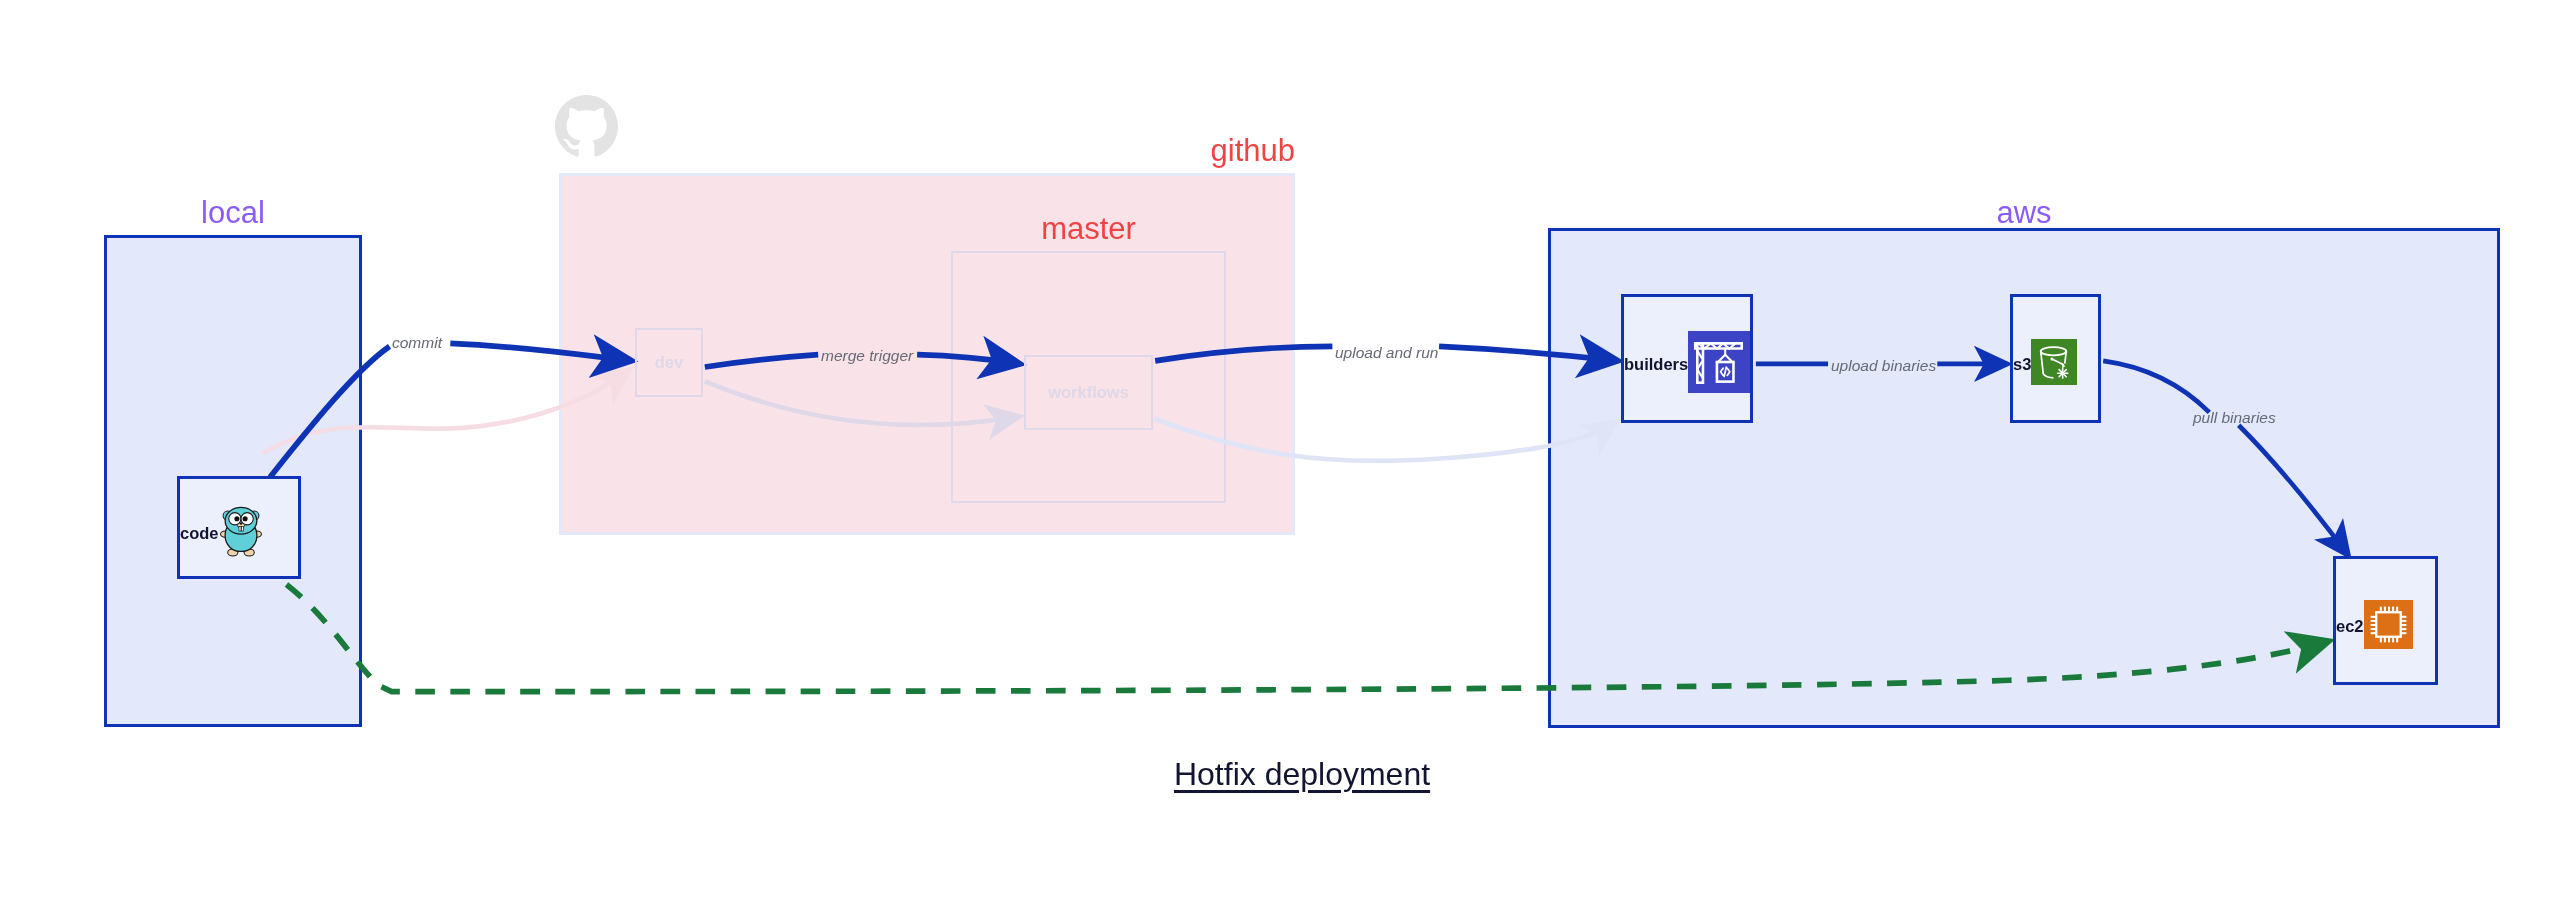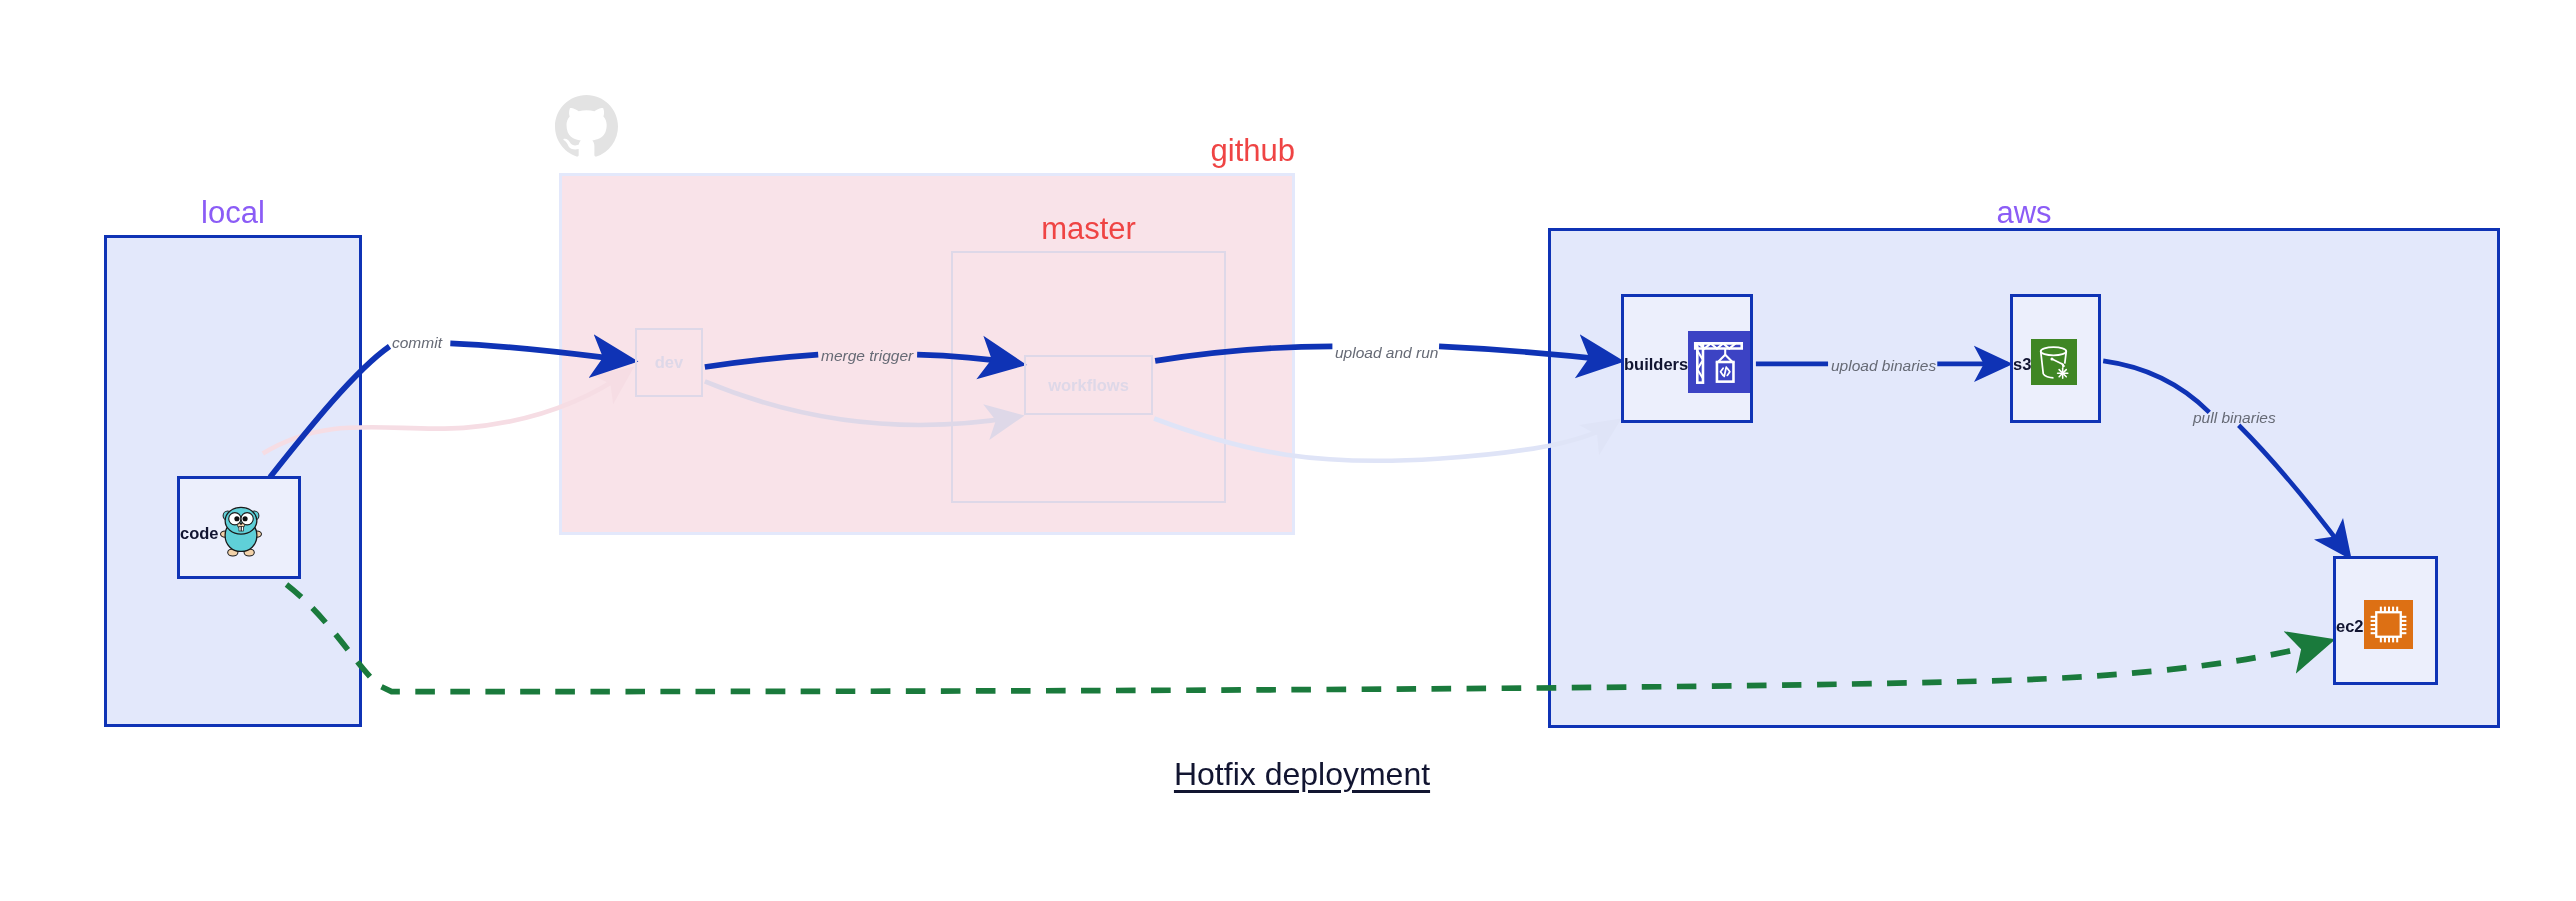--- a/index.html
+++ b/index.html
@@ -62,21 +62,21 @@
   .node.ghost{
     background:transparent;border:2.1px solid #ded8e8;
     justify-content:center;
   }
   .node.ghost .nlabel{
     color:#ded8e8;margin-top:0;font-size:16.5px;font-weight:bold;
   }
 
   #node-code{left:177px;top:476px;width:124px;height:103px;}
   #node-dev{left:635px;top:328px;width:68px;height:69px;justify-content:center;}
-  #node-workflows{left:1024px;top:355px;width:129px;height:60px;}
+  #node-workflows{left:1024px;top:355px;width:129px;height:75px;}
   #node-builders{left:1621px;top:294px;width:132px;height:129px;}
   #node-s3{left:2010px;top:294px;width:91px;height:129px;}
   #node-ec2{left:2333px;top:556px;width:105px;height:129px;}
 
   
   .elabel{
     position:absolute;
     font-size:15.5px;font-style:italic;color:#666a75;
     white-space:nowrap;line-height:1;
   }

